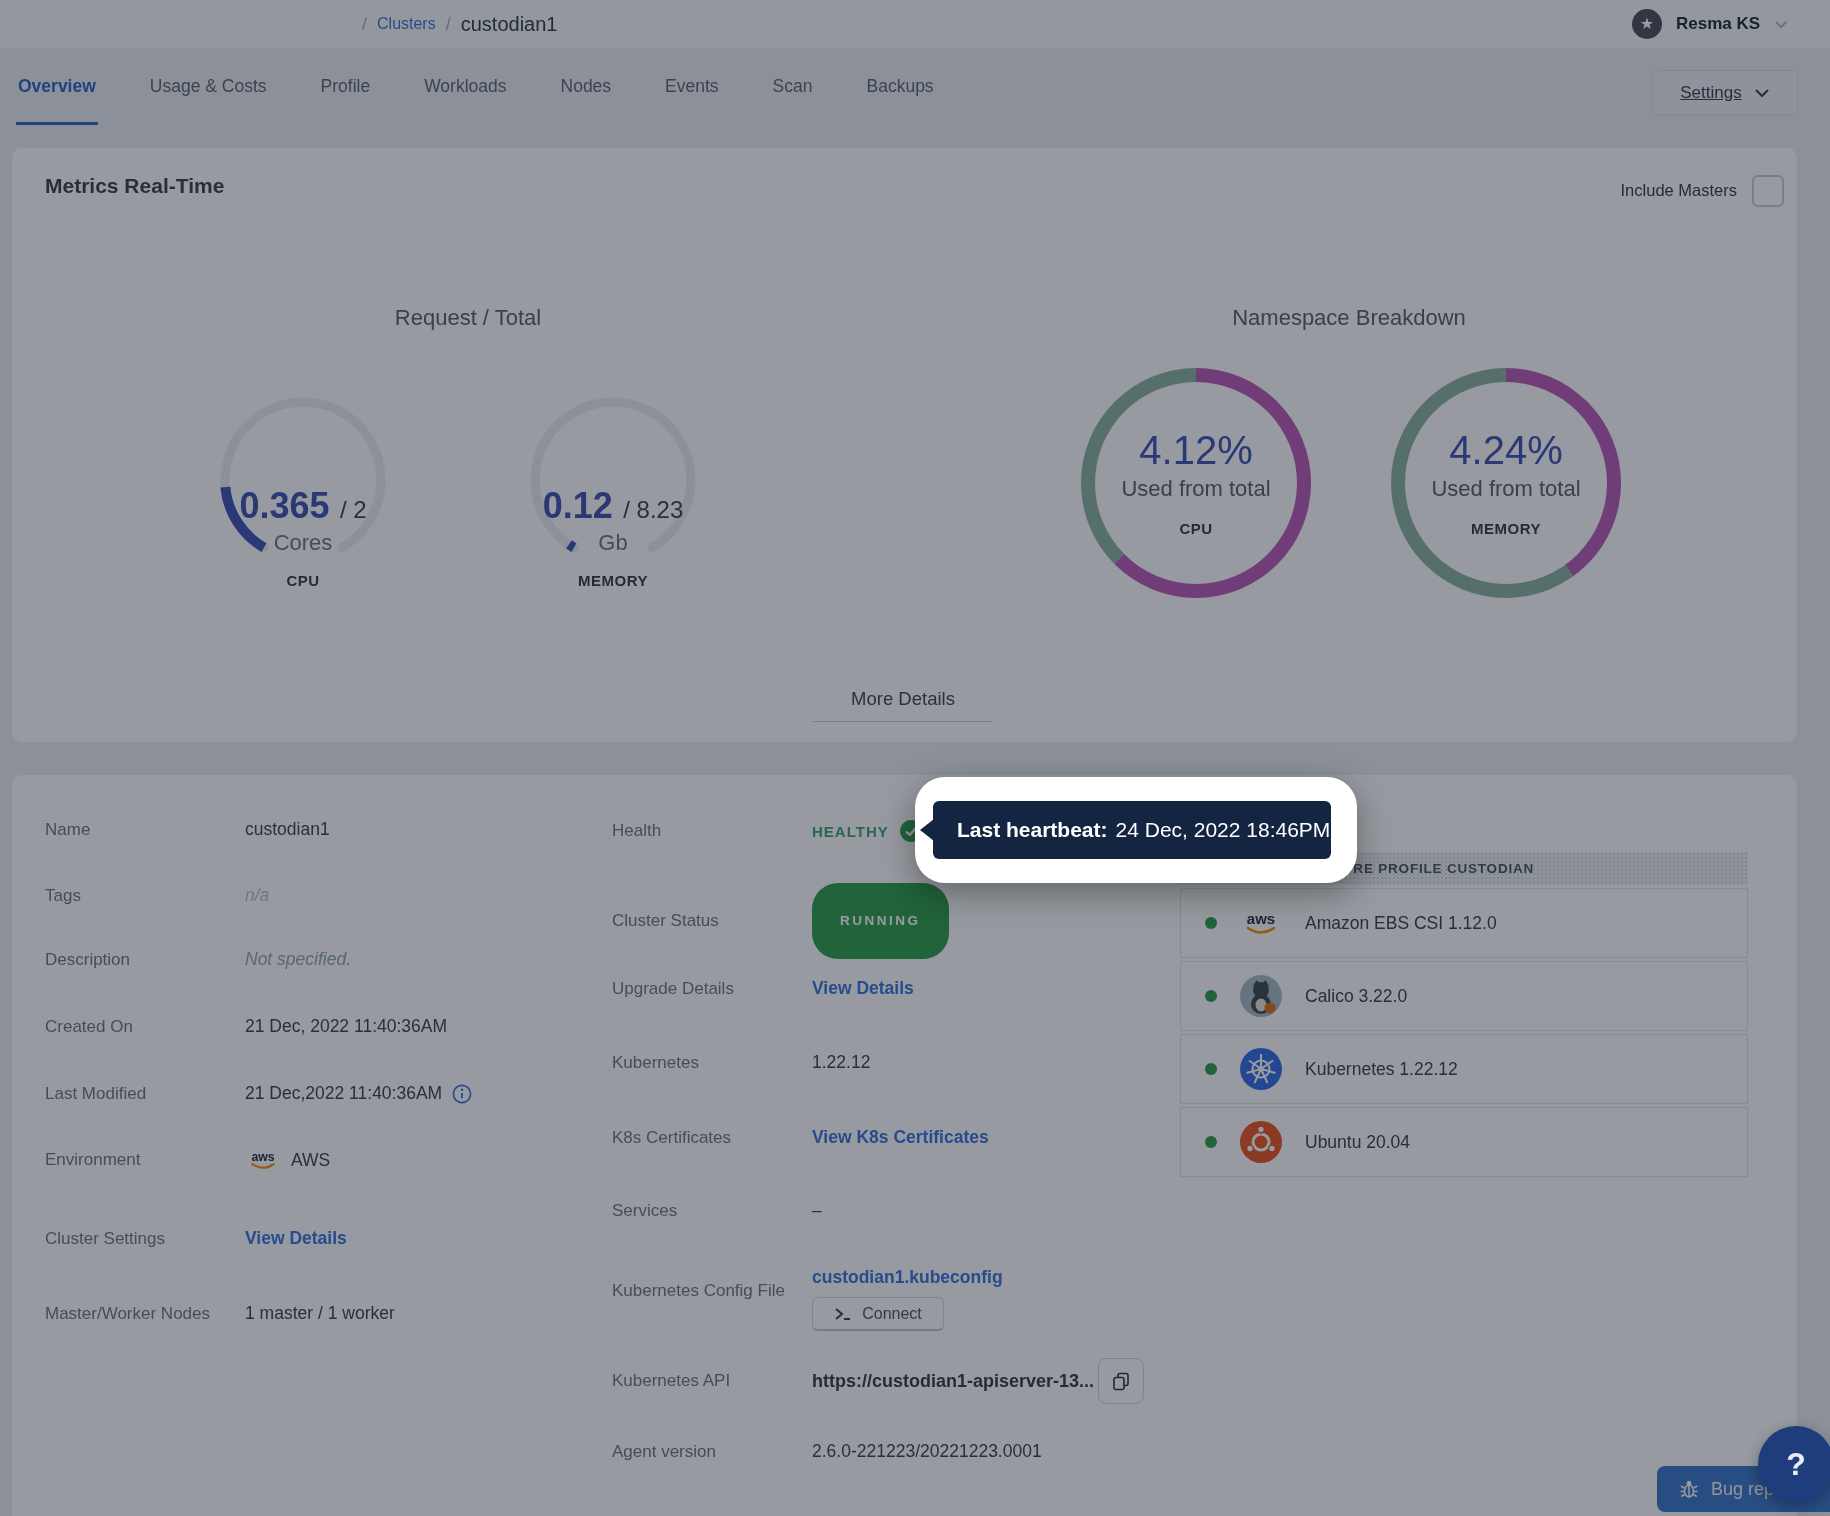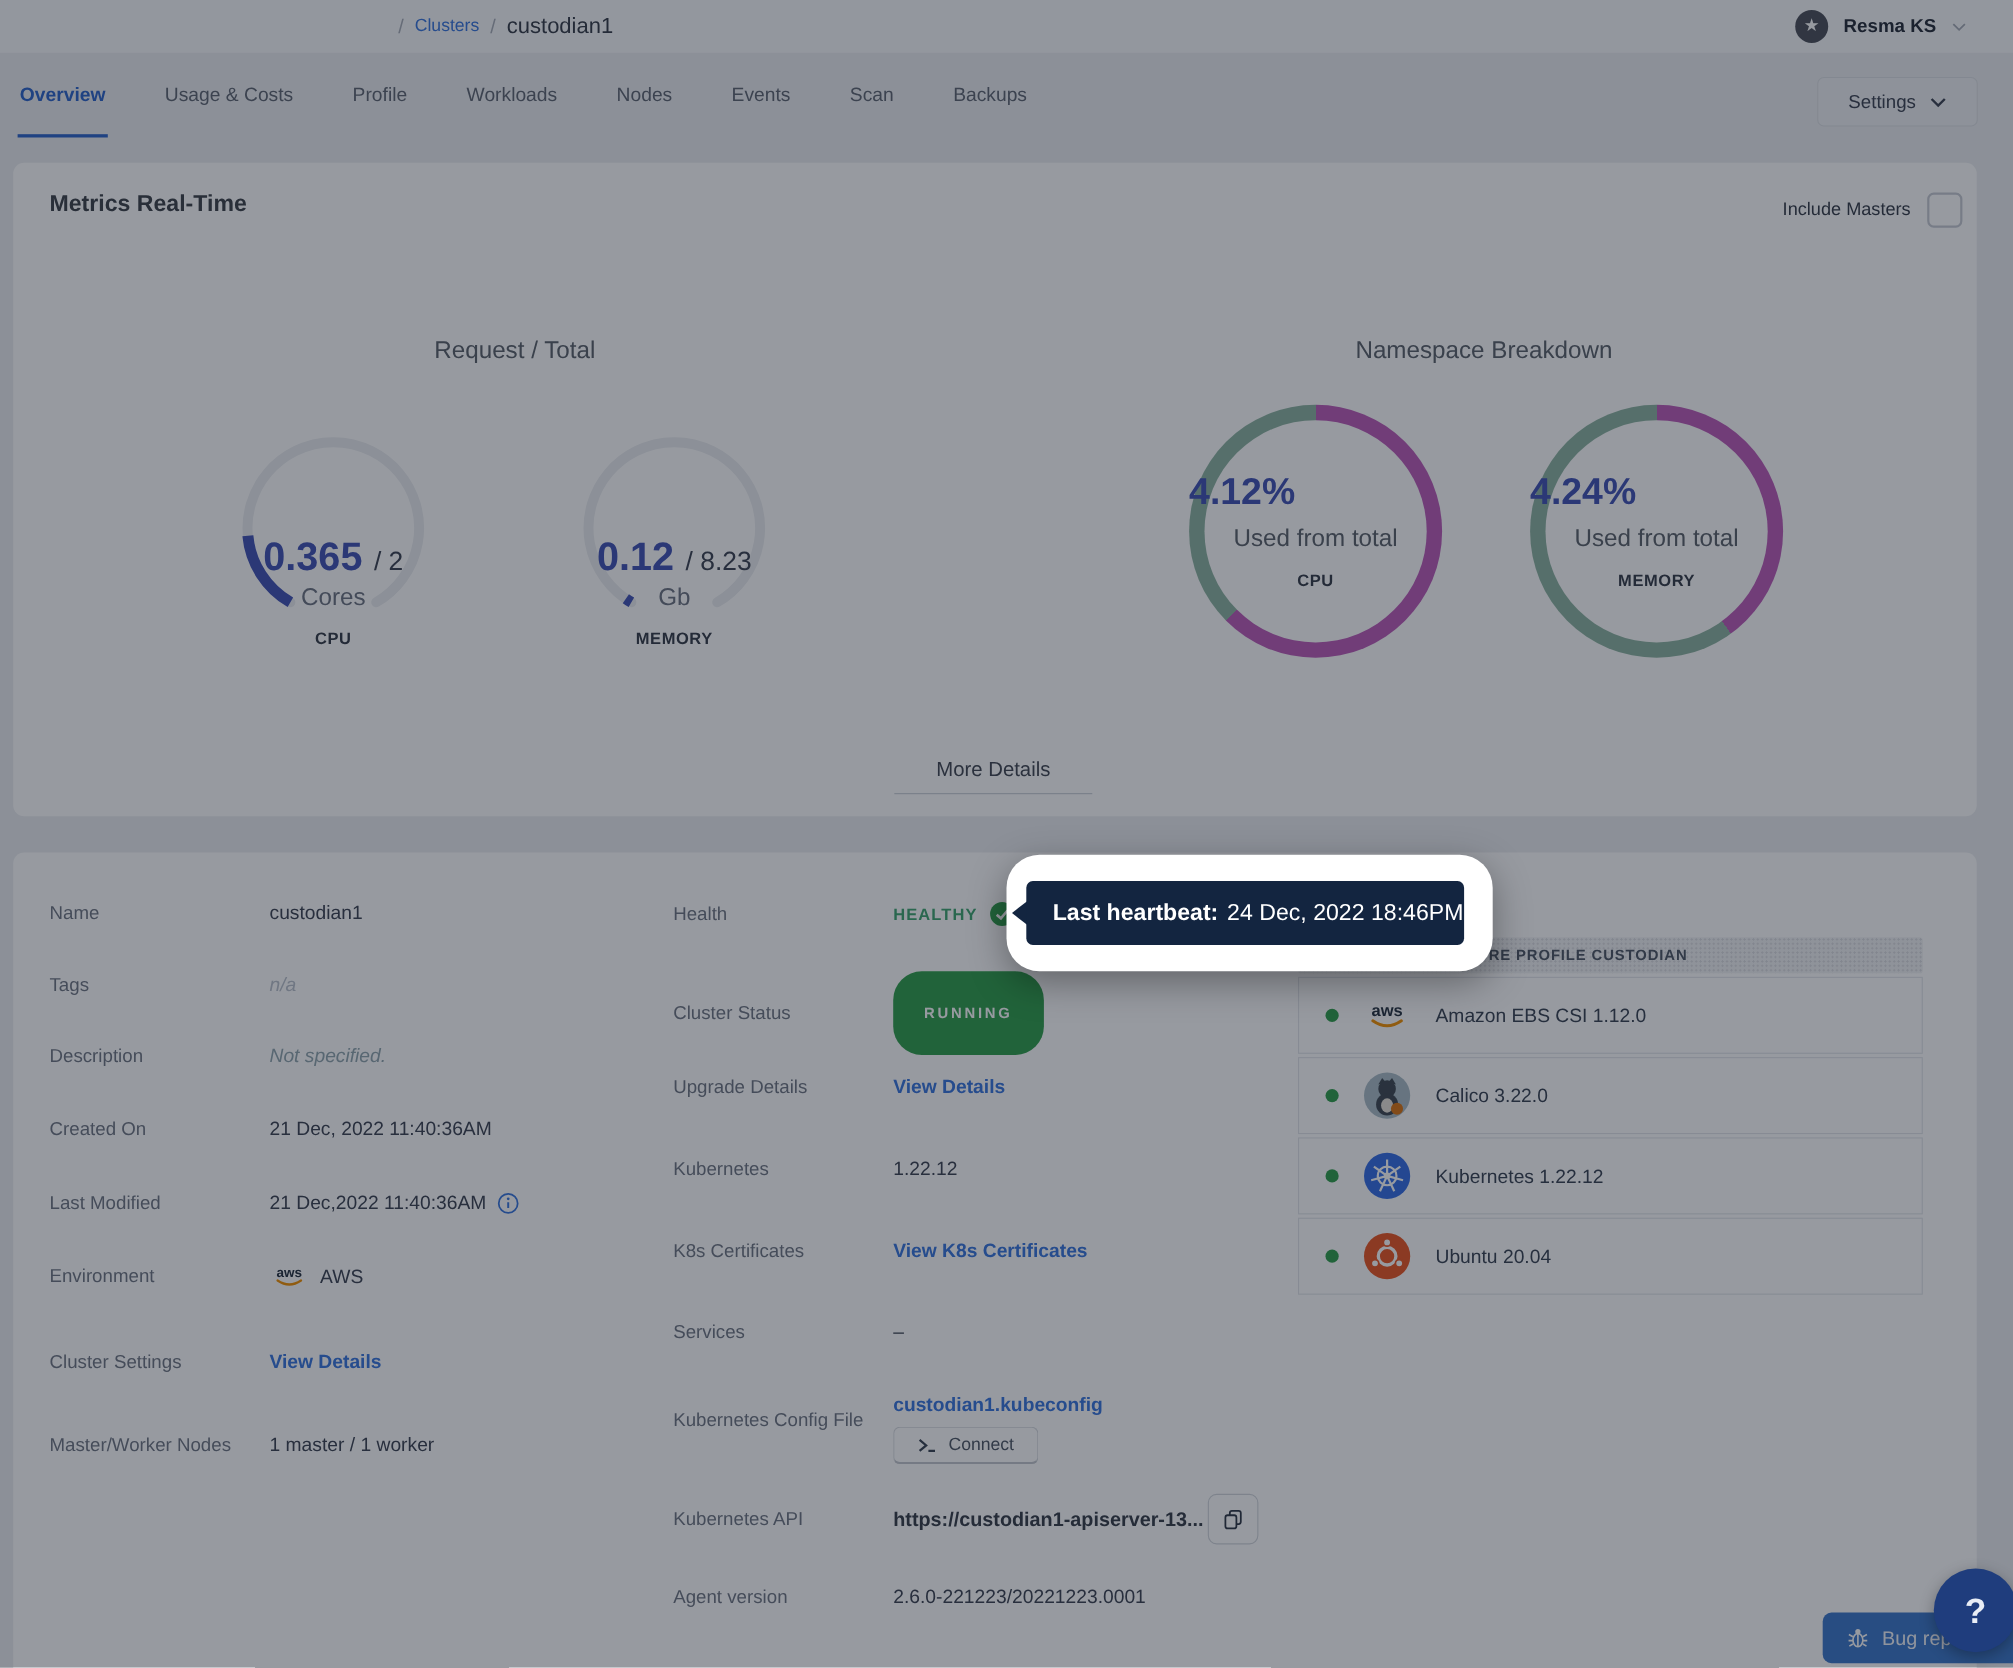--- a/index.html
+++ b/index.html
@@ -26,21 +26,21 @@
   .user-name{font-size:17px;font-weight:700;color:#232a37;}
   .chev{color:#a4aab4;display:inline-flex;}
   
   .tabs{position:absolute;top:60px;left:16px;display:flex;gap:50px;text-align:right;}
   .tab{font-size:17.5px;color:#5d6471;padding:16px 2px 28px;position:relative;cursor:pointer;white-space:nowrap;}
   .tab.active{color:#2a62c9;font-weight:700;}
   .tab.active::after{content:"";position:absolute;left:0;right:0;bottom:0;height:3px;background:#2a62c9;}
   .settings-btn{
     position:absolute;left:1652px;top:70px;width:146px;height:45px;box-sizing:border-box;
     background:#eff1f4;border:1px solid #dcdfe4;border-radius:6px;cursor:pointer;
-    display:flex;align-items:center;justify-content:center;gap:12px;font-size:17px;color:#3a4150;
+    display:flex;align-items:center;justify-content:center;gap:12px;font-size:17px;color:#3a4150;text-decoration:underline;
   }
   .settings-btn .chev{color:#3a4150;}
   
   .card{position:absolute;left:12px;width:1785px;background:#ffffff;border-radius:10px;}
   .metrics-card{top:148px;height:594px;}
   .details-card{top:775px;height:760px;}
   .metrics-title{position:absolute;left:33px;top:26px;font-size:21px;font-weight:700;color:#3b4048;}
   .include-label{position:absolute;left:1555px;top:33px;width:170px;text-align:right;font-size:16.5px;color:#333a46;}
   .include-checkbox{position:absolute;left:1740px;top:27px;width:32px;height:32px;box-sizing:border-box;
     border:2px solid #c6cad2;border-radius:6px;background:#fff;cursor:pointer;}
@@ -58,21 +58,21 @@
   .gv-main{font-size:36px;font-weight:700;color:#3f51b5;}
   .gv-total{font-size:24px;color:#3a4150;margin-left:6px;}
   .gauge-unit{position:absolute;top:140px;width:100%;text-align:center;font-size:22px;color:#6b7280;}
   .gauge-caption{position:absolute;top:182px;width:100%;text-align:center;font-size:15px;font-weight:700;
     letter-spacing:.5px;color:#333a46;}
   
   .donut{position:absolute;top:220px;width:230px;height:230px;border-radius:50%;}
   .donut-cpu{left:1069px;}
   .donut-mem{left:1379px;}
   .donut-hole{position:absolute;left:14px;top:14px;right:14px;bottom:14px;background:#fff;border-radius:50%;}
-  .donut-pct{position:absolute;top:60px;width:100%;text-align:left;font-size:34px;font-weight:700;color:#3f51b5;}
+  .donut-pct{position:absolute;top:60px;width:100%;text-align:center;font-size:40px;font-weight:400;color:#3f51b5;}
   .donut-sub{position:absolute;top:108px;width:100%;text-align:center;font-size:22px;color:#596069;}
   .donut-caption{position:absolute;top:152px;width:100%;text-align:center;font-size:15px;font-weight:700;
     letter-spacing:.5px;color:#333a46;}
   .more-details{position:absolute;left:801px;top:540px;width:180px;text-align:center;
     font-size:18.5px;color:#3f4550;padding-bottom:11px;border-bottom:1px solid #c9ced6;cursor:pointer;}
   
   .drow{position:absolute;display:flex;align-items:center;}
   .c1{left:33px;}
   .c2{left:600px;}
   .dlabel{width:200px;flex-shrink:0;font-size:17px;color:#6e7582;}

